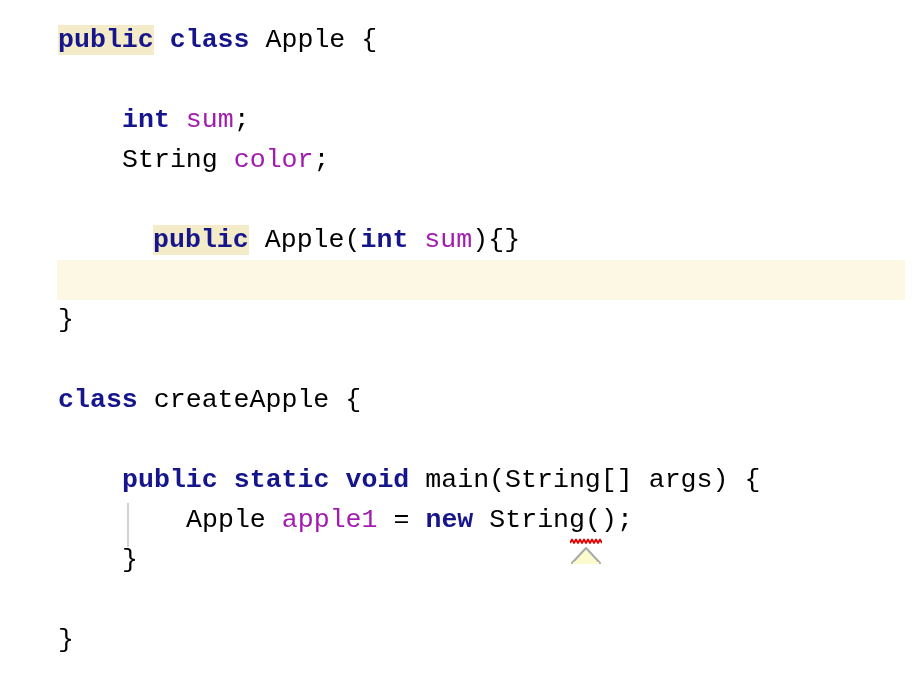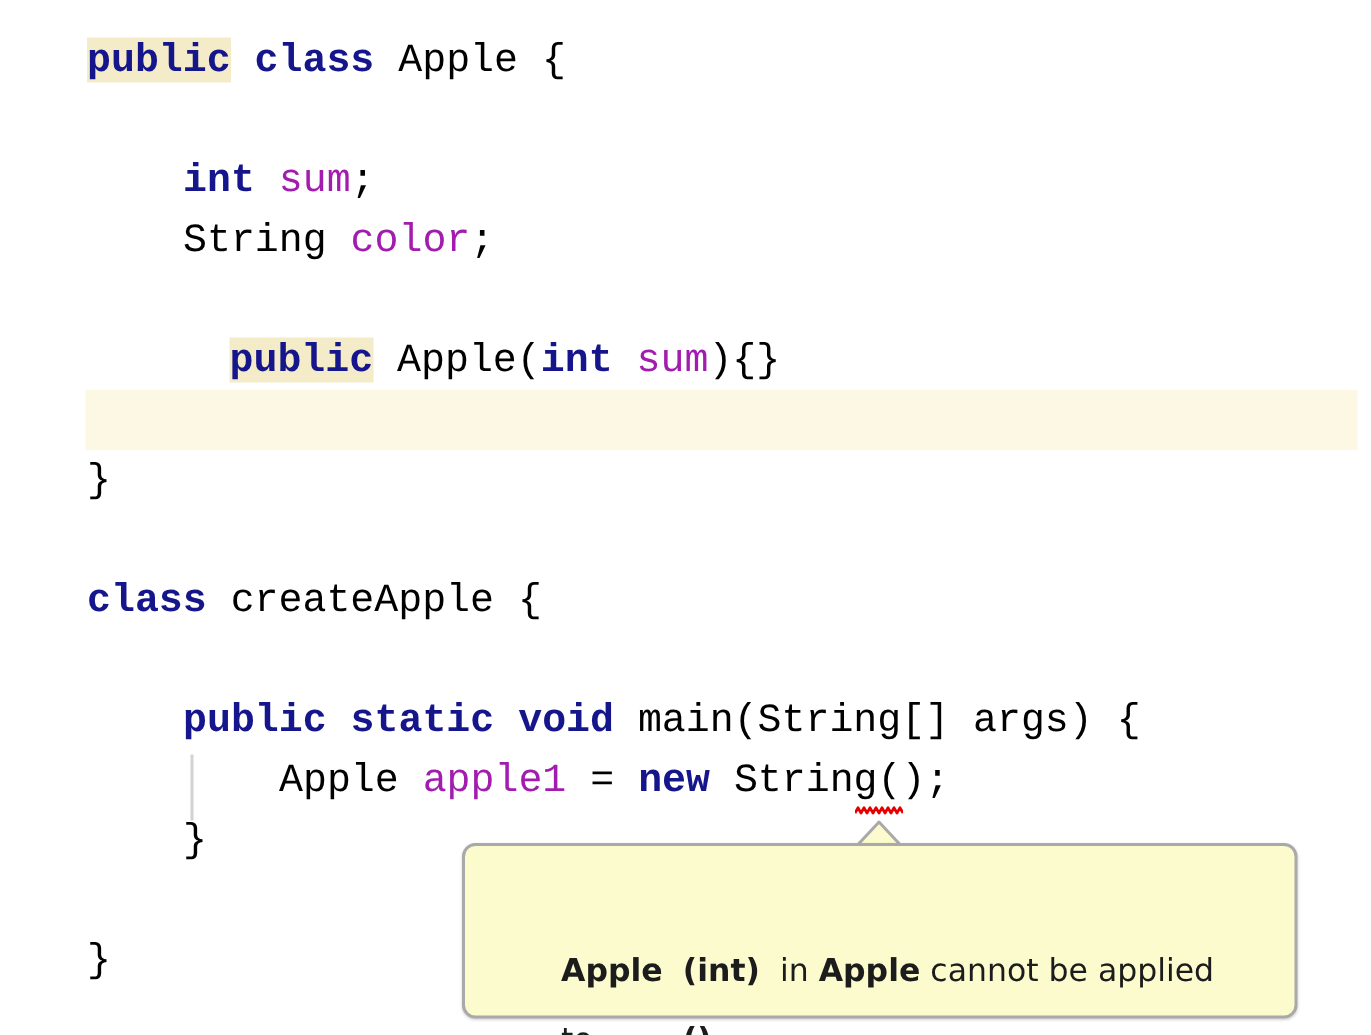--- a/index.html
+++ b/index.html
@@ -164,22 +164,14 @@
     </div>
   </div>
 
   <div class="tooltip-arrow" id="tooltip-arrow" style="left: 571px; top: 546px;">
     <svg width="30" height="18" viewBox="0 0 30 18">
       <path d="M1 17 L15 2 L29 17" fill="#fbfbcd" stroke="#a9a9a9" stroke-width="2" stroke-linejoin="round" stroke-linecap="round"></path>
       <rect x="2" y="16" width="26" height="4" fill="#fbfbcd"></rect>
     </svg>
   </div>
 
-  <div class="tooltip" id="error-tooltip" style="left: 308px; top: 562px; width: 557px; height: 117px;">
-    <div class="tooltip-row">
-      <span class="tt-b">Apple</span><span>  </span><span class="tt-b">(int)</span><span>  </span><span class="tt-n">in</span><span> </span><span class="tt-b">Apple</span><span> </span><span class="tt-n">cannot be applied</span>
-    </div>
-    <div class="tooltip-row">
-      <span class="tt-n">to</span><span>         </span><span class="tt-b">()</span>
-    </div>
-  </div>
 
 </div>
 
 </body></html>

